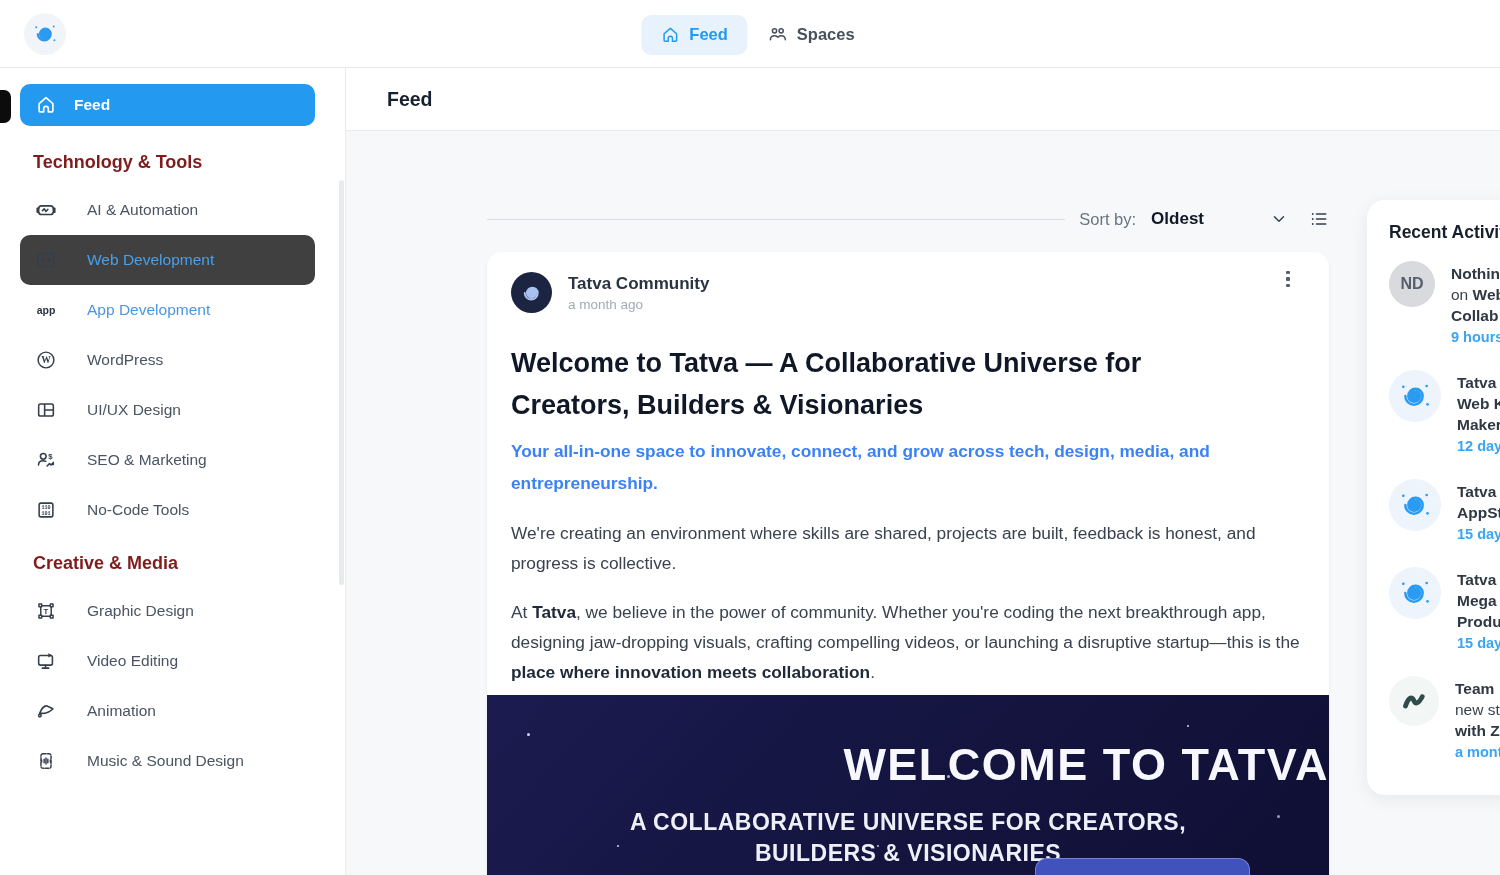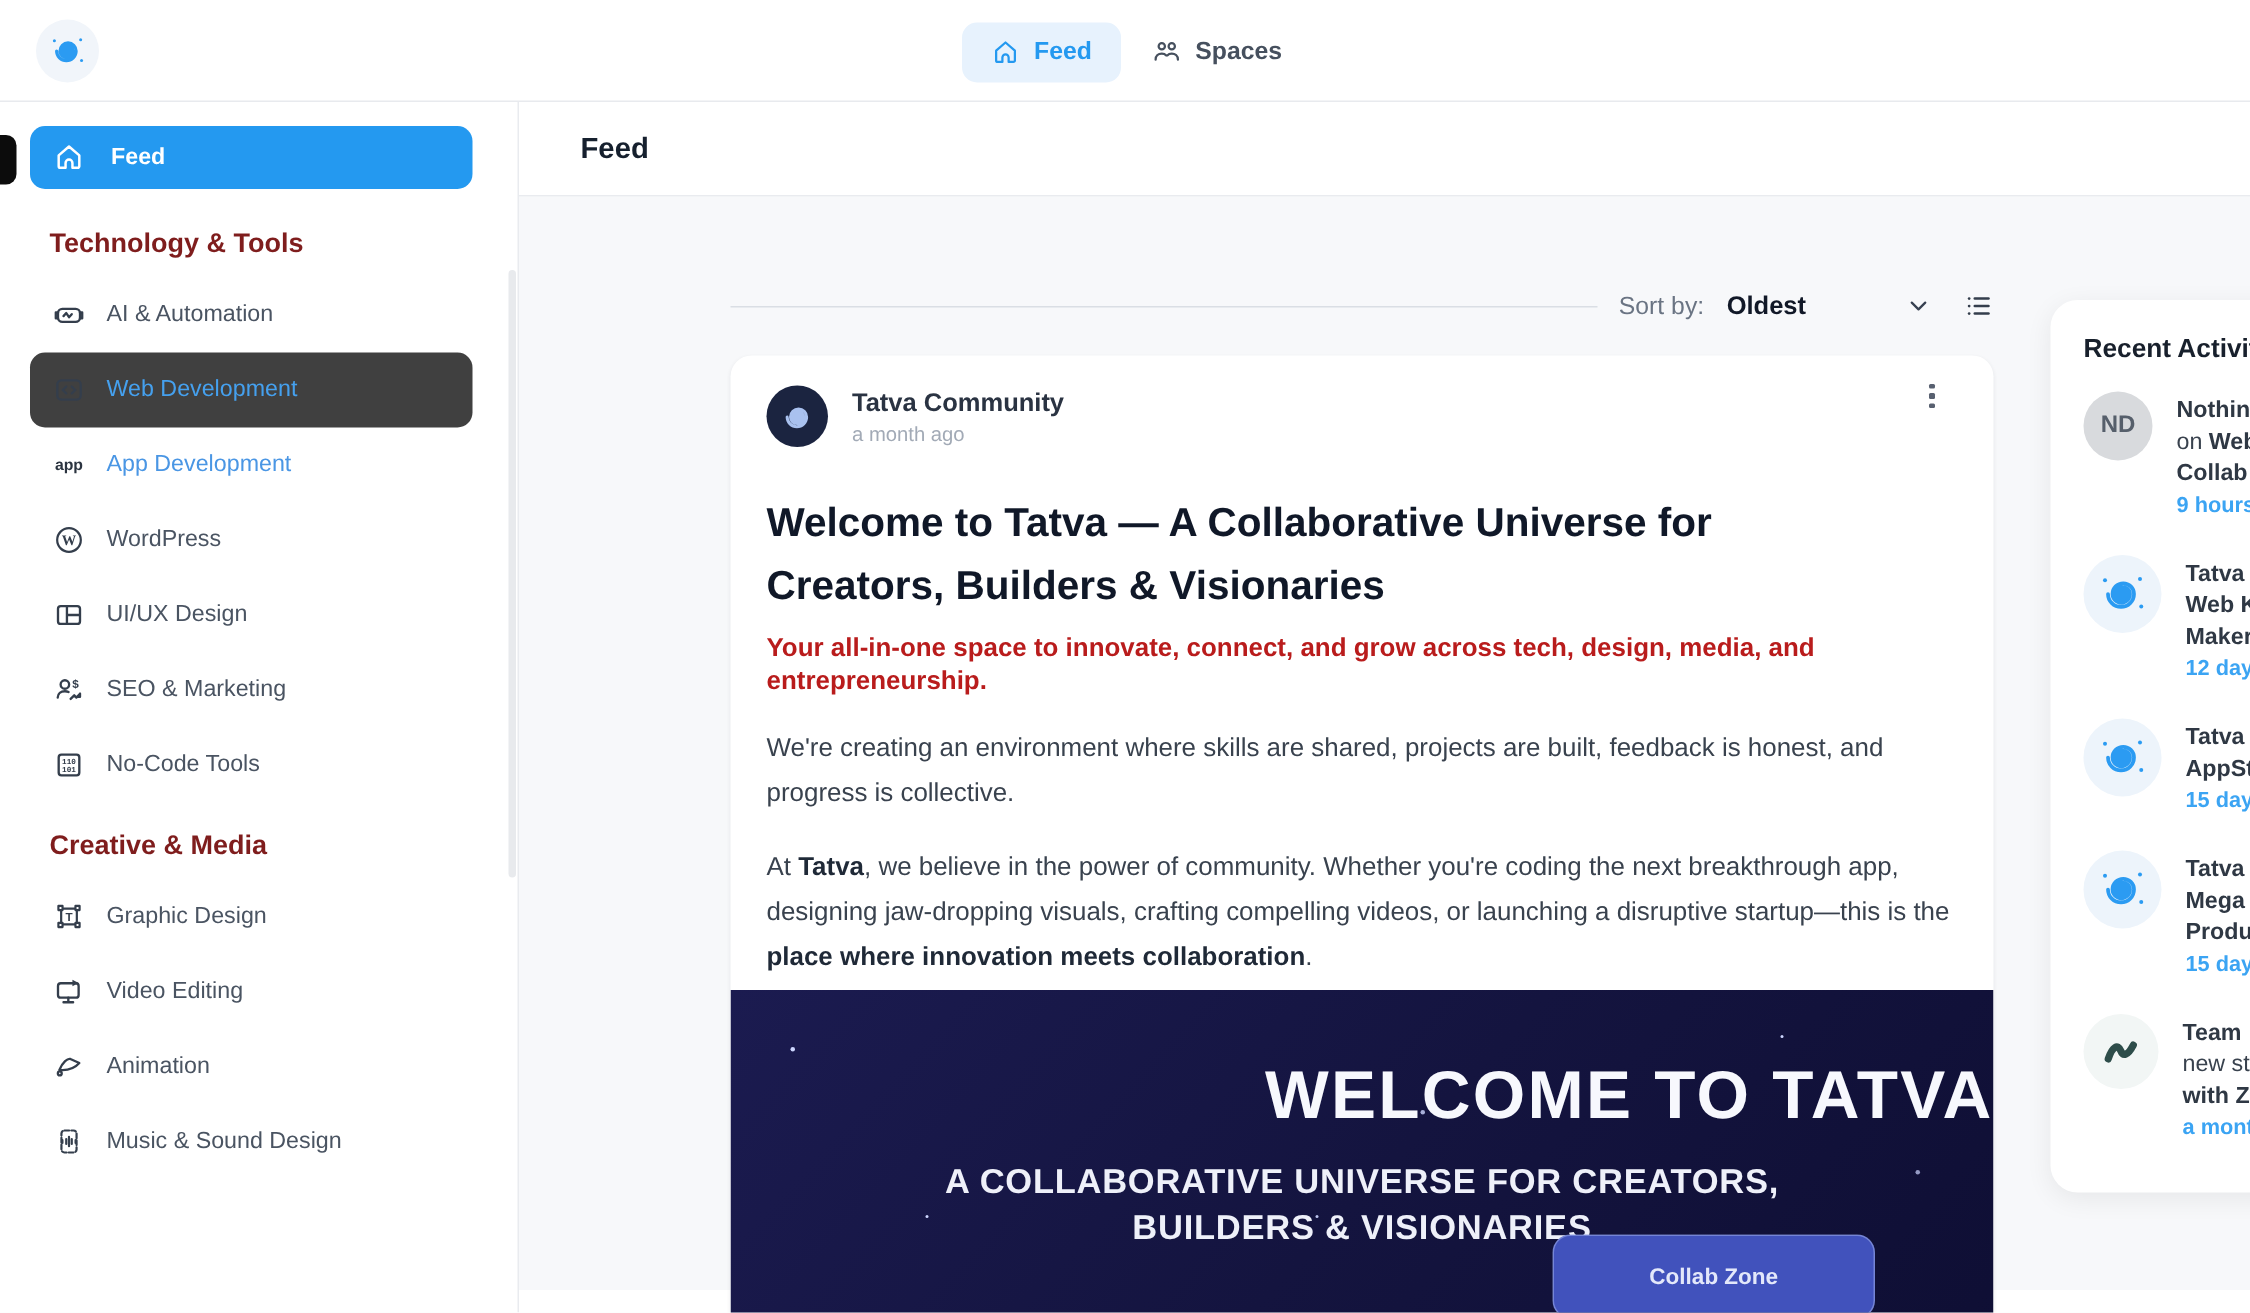--- a/index.html
+++ b/index.html
@@ -21,35 +21,35 @@
     font-size:16.5px; font-weight:700; cursor:pointer; }
 
   
   .sidebar { position:absolute; left:0; top:68px; width:346px; height:807px; background:#fff;
     border-right:1px solid #e9ebef; overflow:hidden; z-index:20; }
   .side-inner { padding:16px 30px 0 20px; }
   .nav-feed { height:42px; border-radius:10px; background:#2499f0; color:#fff; display:flex;
     align-items:center; gap:17px; padding:0 15px; font-size:15.5px; font-weight:600;
     margin-bottom:26px; cursor:pointer; }
   .section-title { font-size:18px; font-weight:700; color:#7f1d1d; margin:18px 0 12px 13px; }
-  .nav-item { height:50px; display:flex; align-items:center; gap:14px; padding:0 15px;
+  .nav-item { height:50px; display:flex; align-items:center; gap:30px; padding:0 15px;
     border-radius:10px; font-size:15.5px; color:#4a5462; cursor:pointer; }
   .nav-item.hl { background:#404040; color:#45a0ee; }
   .nav-item.blue { color:#4a96e4; }
   .nav-icon { width:22px; height:22px; flex:0 0 22px; }
   .side-thumb { position:absolute; right:1px; top:112px; width:5px; height:405px;
     background:#e8eaed; border-radius:3px; cursor:pointer; }
   .black-handle { position:absolute; left:0; top:90px; width:11px; height:33px; background:#0c0c0c;
     border-radius:0 7px 7px 0; z-index:40; cursor:pointer; }
 
   
   .main-header { position:absolute; left:346px; top:68px; width:1154px; height:63px;
     background:#fff; border-bottom:1px solid #e9ebef; display:flex; align-items:center; z-index:10; }
   .main-title { margin-left:41px; font-size:19.5px; font-weight:700; color:#16202e; }
-  .main-bg { position:absolute; left:346px; top:116px; width:1154px; height:744px; background:#f7f8fa; }
+  .main-bg { position:absolute; left:346px; top:131px; width:1154px; height:744px; background:#f7f8fa; }
 
   .sort-row { position:absolute; left:141px; top:73px; width:842px; height:30px;
     display:flex; align-items:center; }
   .sort-divider { flex:1; height:1px; background:#dadee4; }
   .sort-label { margin-left:14px; font-size:16.5px; color:#6a7483; }
   .sort-value { margin-left:15px; font-size:17px; font-weight:700; color:#111827; cursor:pointer; }
   .sort-chevron { margin-left:66px; width:18px; height:18px; cursor:pointer; }
   .sort-list-icon { margin-left:21px; width:20px; height:20px; cursor:pointer; }
 
   
@@ -60,22 +60,22 @@
   .post-head { display:flex; align-items:center; gap:16px; }
   .avatar-dark { width:41px; height:41px; border-radius:50%; background:#1b2440;
     display:flex; align-items:center; justify-content:center; }
   .post-author { font-size:17px; font-weight:600; color:#2a3342; }
   .post-time { font-size:13.5px; color:#a2aab6; margin-top:3px; }
   .kebab { position:absolute; right:30px; top:14px; width:22px; height:26px; cursor:pointer;
     display:flex; flex-direction:column; align-items:center; justify-content:center; gap:3px; }
   .kebab span { width:3.5px; height:3.5px; background:#586070; border-radius:1px; }
   .post-title { margin-top:29px; max-width:710px; font-size:27px; line-height:42px;
     font-weight:700; color:#101828; cursor:pointer; }
-  .post-subtitle { margin-top:9px; max-width:782px; font-size:17.3px; line-height:22px;
-    font-weight:700; color:#b91c1c; }
+  .post-subtitle { margin-top:9px; max-width:782px; font-size:17.3px; line-height:32px;
+    font-weight:700; color:#3b82f6; }
   .post-p { margin-top:19px; max-width:794px; font-size:17.3px; line-height:30px; color:#39424e; }
   .post-p b { color:#1f2937; }
 
   .banner { margin-top:8px; width:842px; height:400px; position:relative; overflow:hidden;
     background:linear-gradient(133deg,#1b1b50 0%, #14143f 45%, #0d0d31 100%); }
   .banner-title { padding-top:44px; text-align:right; color:#f7f8fd; font-size:45px;
     font-weight:700; letter-spacing:1.5px; }
   .banner-sub { margin:16px auto 0; width:560px; text-align:center; color:#eef0f9;
     font-size:23px; line-height:31px; font-weight:700; letter-spacing:.5px; }
   .banner-btn { position:absolute; left:548px; top:163px; width:215px; height:56px;

